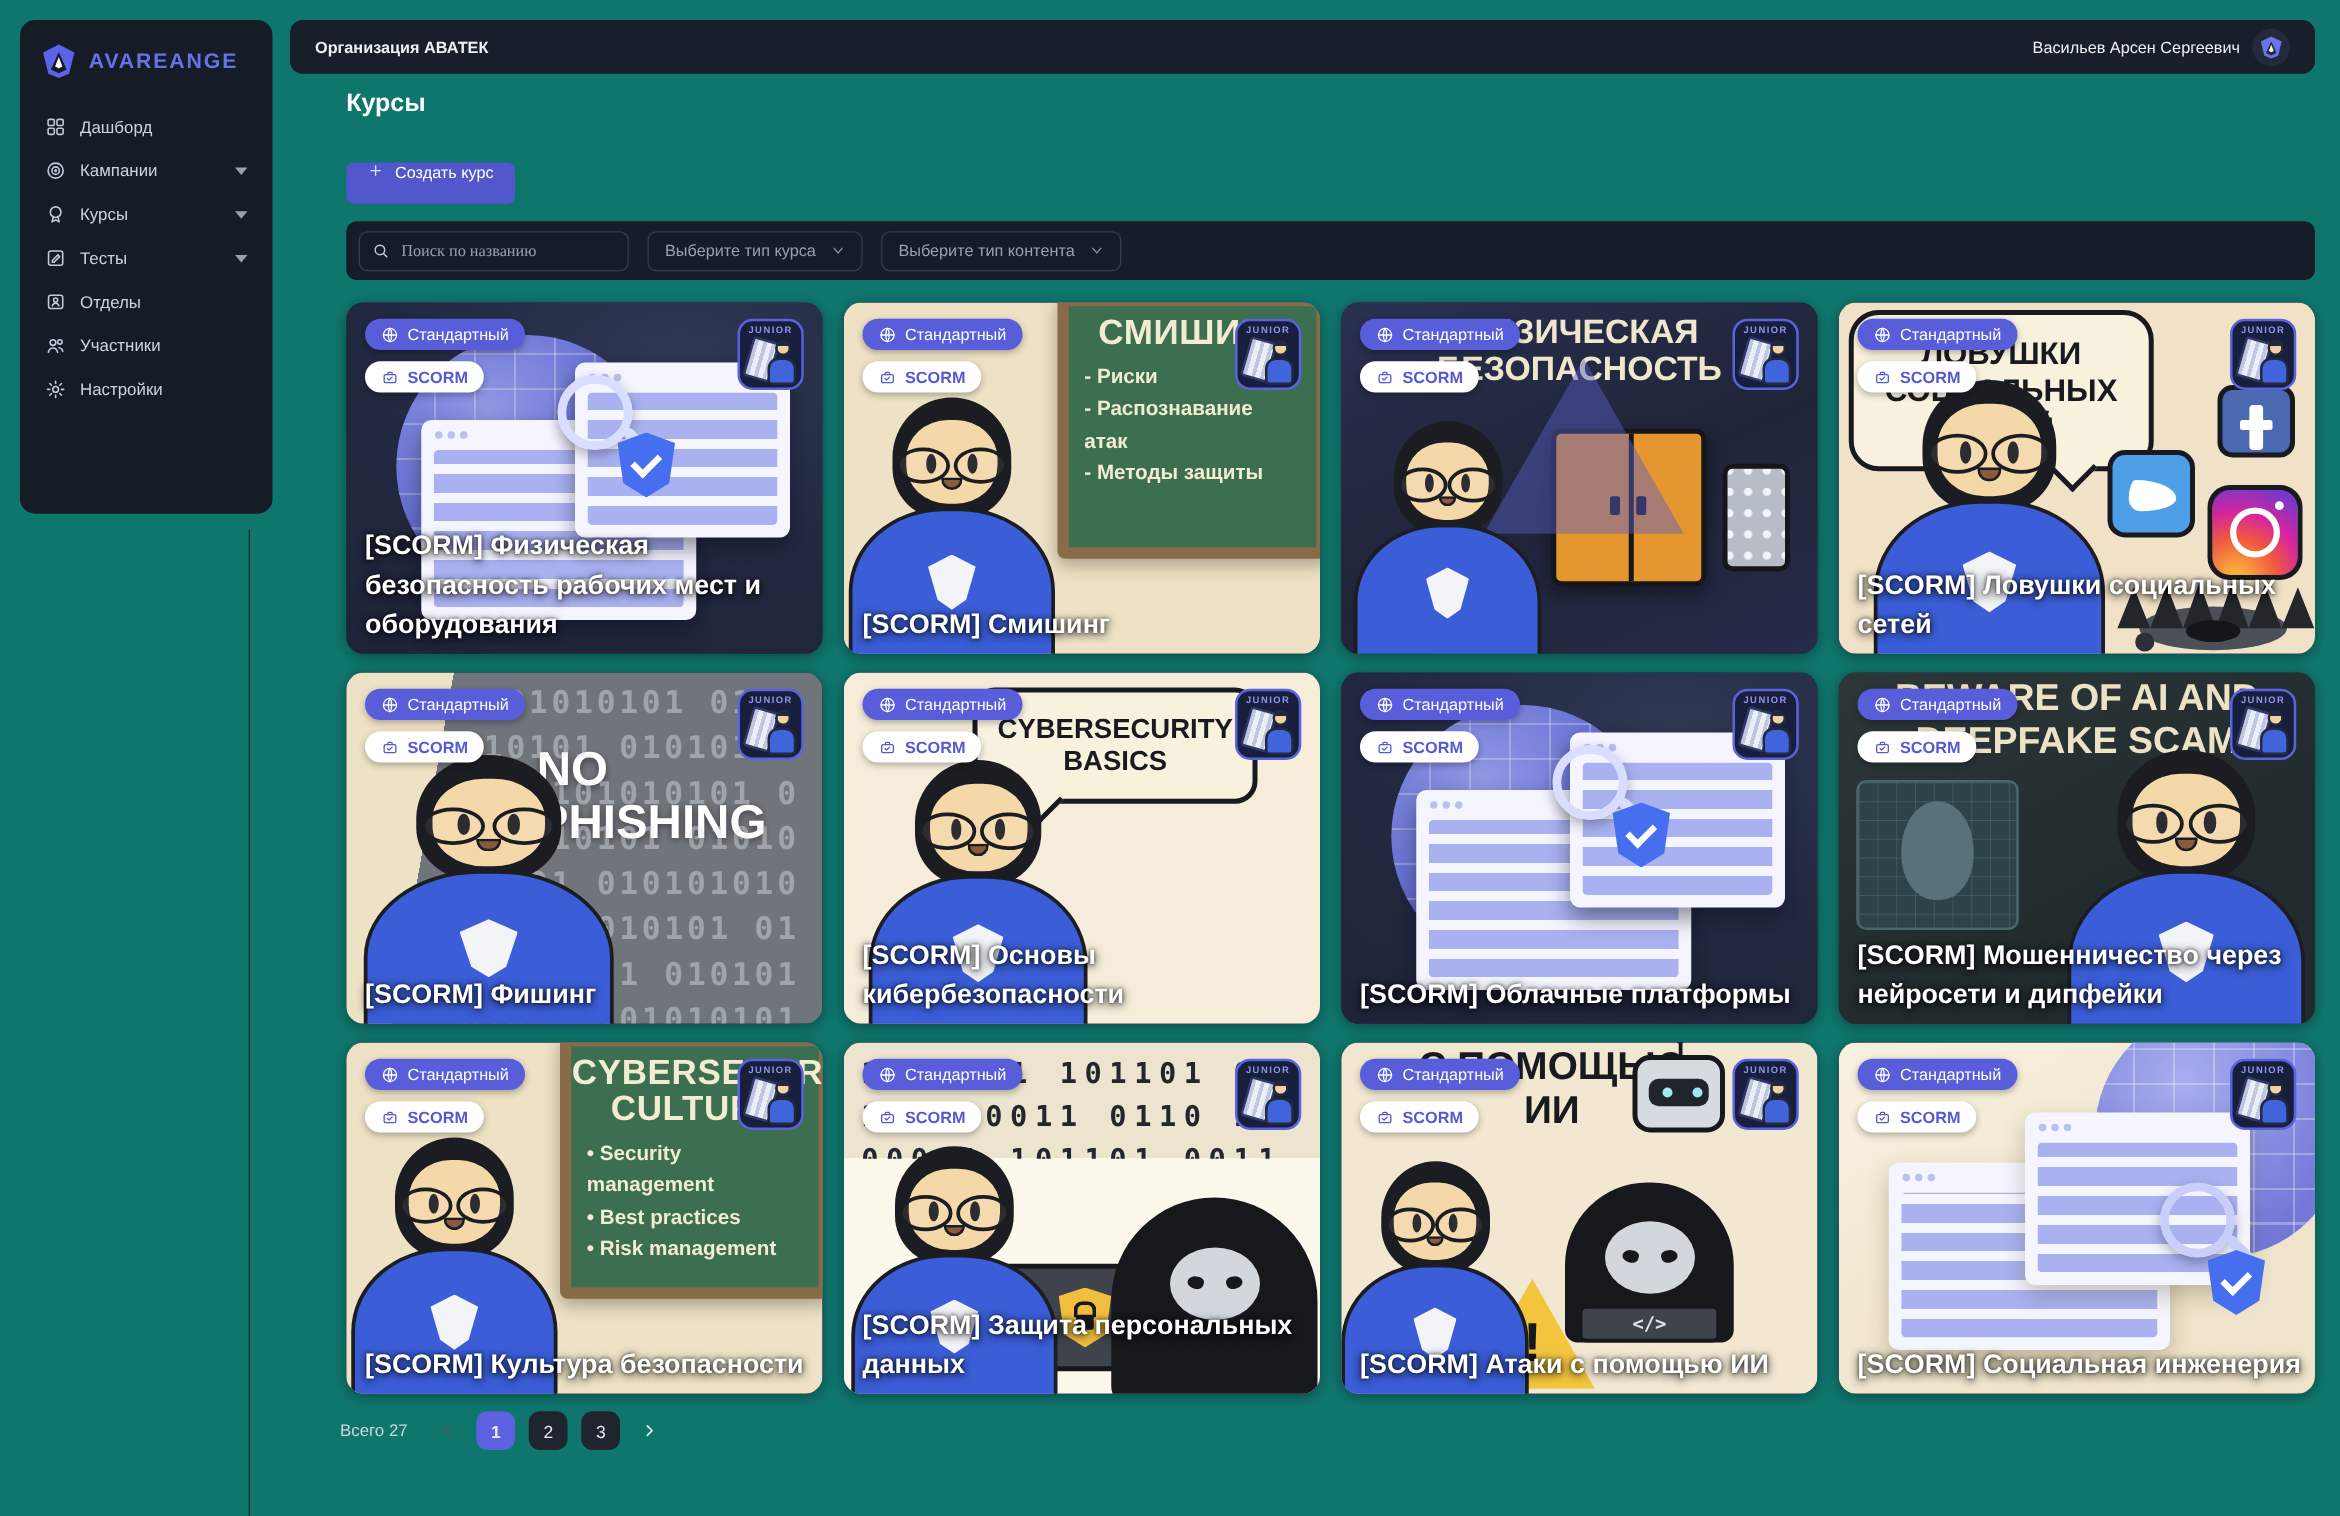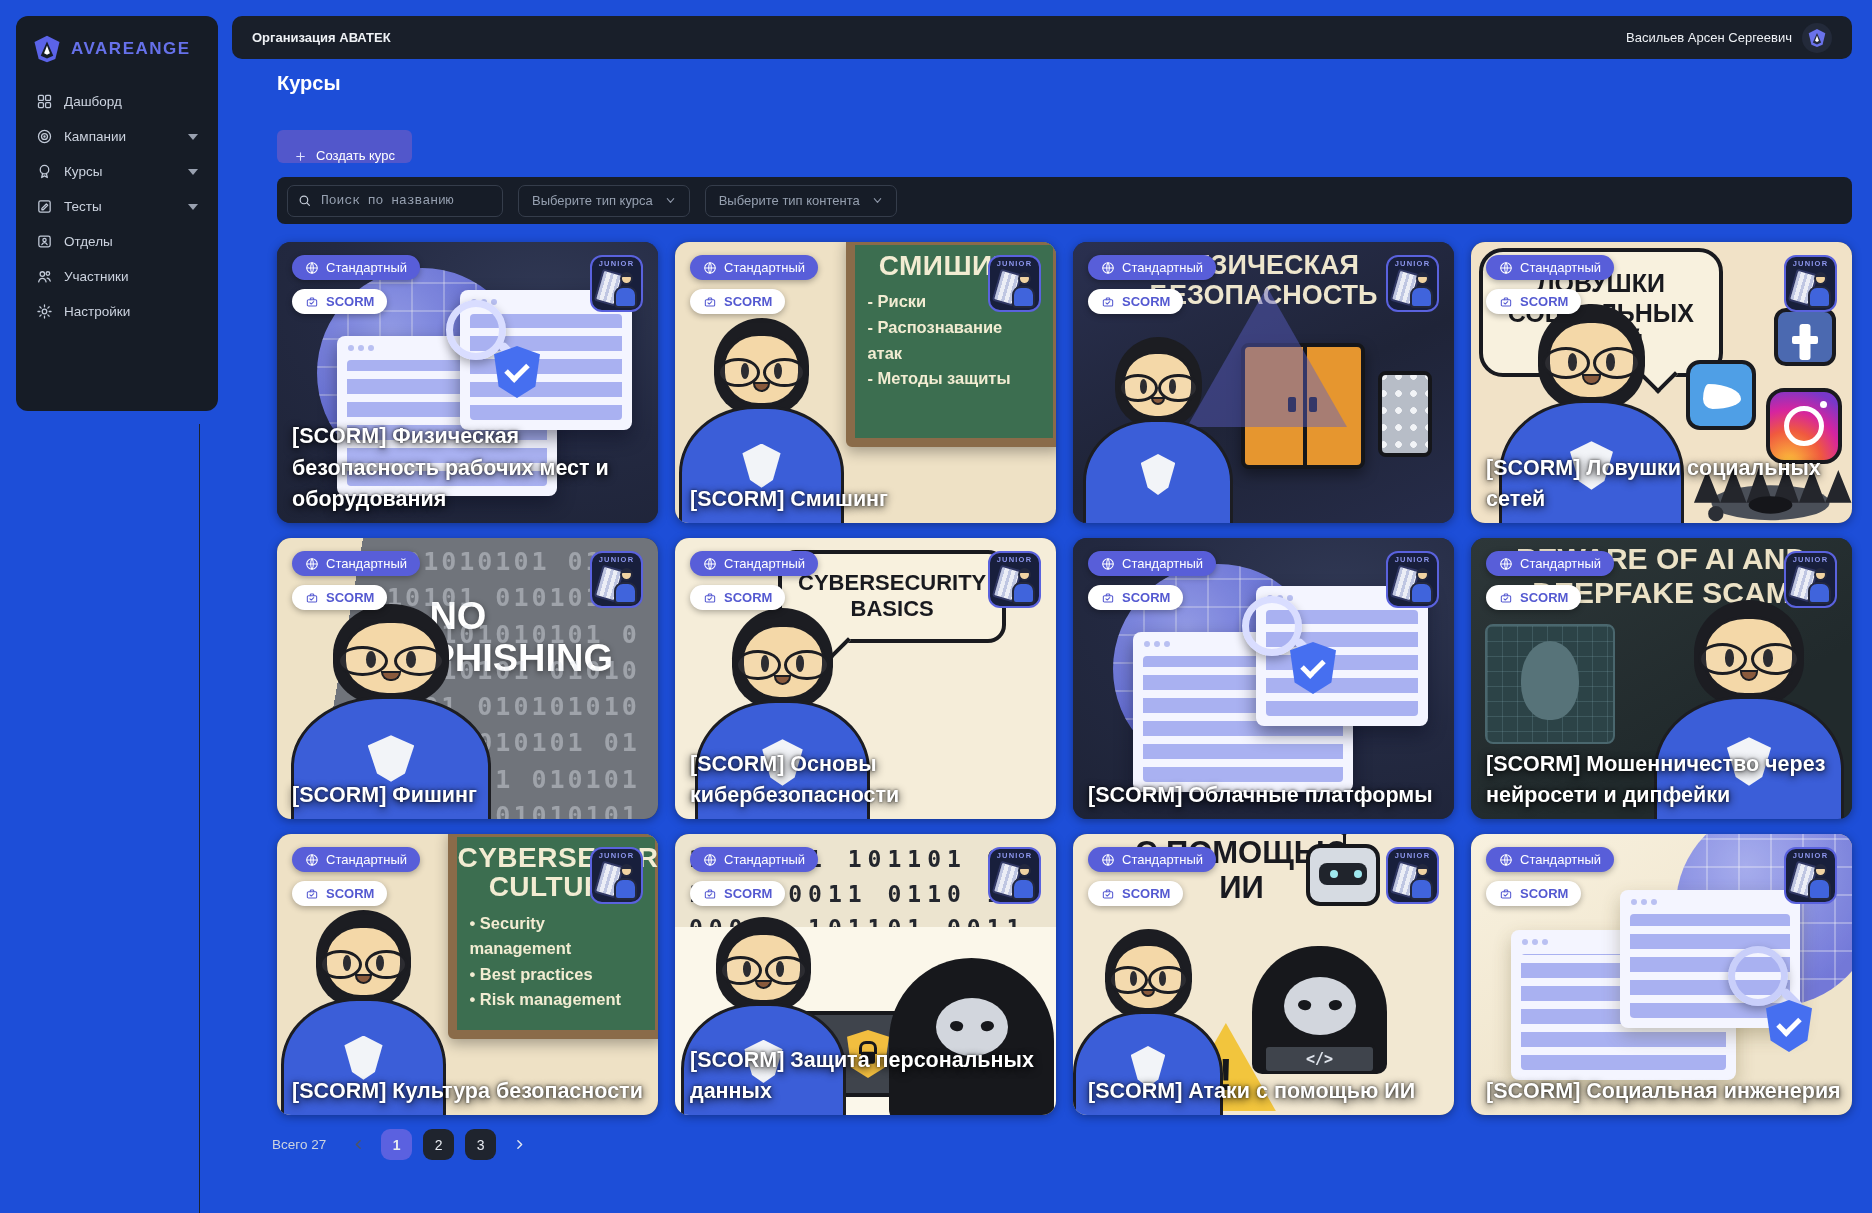--- a/index.html
+++ b/index.html
@@ -1,16 +1,16 @@
 <!DOCTYPE html>
 <html><head>
 <meta charset="utf-8">
 <style>
   html,body{margin:0;padding:0;background:#0e1319;font-family:"Liberation Sans",sans-serif;}
-  #app{position:relative;width:1872px;height:1213px;overflow:hidden;background:#1d4ed8;color:#e8ebf1;}
+  #app{position:relative;width:1872px;height:1213px;overflow:hidden;background:#0f766e;color:#e8ebf1;}
   svg{display:block}
 
   
   .sidebar{position:absolute;left:16px;top:16px;width:202px;height:395px;background:#161c26;border-radius:12px;padding:16px 12px;box-sizing:border-box;}
   .brand{display:flex;align-items:center;gap:9px;padding:2px 4px 20px;cursor:pointer;}
   .brand-logo svg{width:30px;height:30px}
   .brand-name{font-size:17px;font-weight:800;color:#6671ea;letter-spacing:1.5px;}
   .side-item{display:flex;align-items:center;gap:11px;padding:9px 8px;color:#ccd3df;font-size:13.5px;border-radius:8px;cursor:pointer;}
   .side-icon{width:17px;height:17px;color:#c2cad8;flex:0 0 auto;}
   .side-icon svg{width:17px;height:17px}
@@ -21,27 +21,27 @@
   
   .topbar{position:absolute;left:232px;top:16px;width:1620px;height:43px;background:#191f2a;border-radius:10px;display:flex;align-items:center;padding:0 20px;box-sizing:border-box;}
   .org{font-size:13px;font-weight:600;color:#eef1f5;}
   .user{margin-left:auto;display:flex;align-items:center;gap:10px;cursor:pointer;}
   .user-name{font-size:13px;color:#eef1f5;}
   .avatar{width:30px;height:30px;border-radius:50%;background:#232a3a;display:flex;align-items:center;justify-content:center;}
   .avatar svg{width:20px;height:20px}
 
   
   .page-title{position:absolute;left:277px;top:72px;margin:0;font-size:20px;font-weight:800;color:#fff;}
-  .create-btn{position:absolute;left:277px;top:130px;height:33px;padding:0 17px;display:flex;align-items:flex-end;gap:9px;background:#5257cb;border:none;border-radius:6px;color:#fff;font-size:13px;font-family:inherit;cursor:pointer;}
+  .create-btn{position:absolute;left:277px;top:130px;height:33px;padding:0 17px;display:flex;align-items:flex-start;gap:9px;background:#5257cb;border:none;border-radius:6px;color:#fff;font-size:13px;font-family:inherit;cursor:pointer;}
   .create-btn svg{width:13px;height:13px;color:#dfe2ff}
 
   .filterbar{position:absolute;left:277px;top:177px;width:1575px;height:47px;background:#171d28;border-radius:8px;display:flex;align-items:center;gap:15px;padding:0 10px;box-sizing:border-box;}
   .search{width:216px;height:32px;background:#161c27;border:1px solid #353d4b;border-radius:7px;display:flex;align-items:center;gap:8px;padding:0 10px;box-sizing:border-box;}
   .search svg{width:13px;height:13px;color:#c6cdd9;flex:0 0 auto}
-  .search input{flex:1;min-width:0;background:transparent;border:none;outline:none;color:#e8ebf1;font-size:13px;font-family:Liberation Mono, monospace;}
+  .search input{flex:1;min-width:0;background:transparent;border:none;outline:none;color:#e8ebf1;font-size:13px;font-family:Liberation Serif, serif;}
   .search input::placeholder{color:#96a0b0}
   .select{height:32px;border:1px solid #353d4b;border-radius:7px;display:flex;align-items:center;gap:12px;padding:0 13px;color:#96a0b0;font-size:13px;background:#161c27;cursor:pointer;box-sizing:border-box;}
   .select svg{width:11px;height:11px;color:#8b94a5}
 
   
   .cards{position:absolute;left:277px;top:242px;width:1575px;display:grid;grid-template-columns:repeat(4,381px);grid-auto-rows:281px;gap:15px 17px;}
   .card{position:relative;border-radius:14px;overflow:hidden;background:#20263a;box-shadow:0 2px 10px rgba(0,0,0,.35);cursor:pointer;}
   .card-art{position:absolute;inset:0;}
   .card-art > *{display:none;position:absolute;}
 

